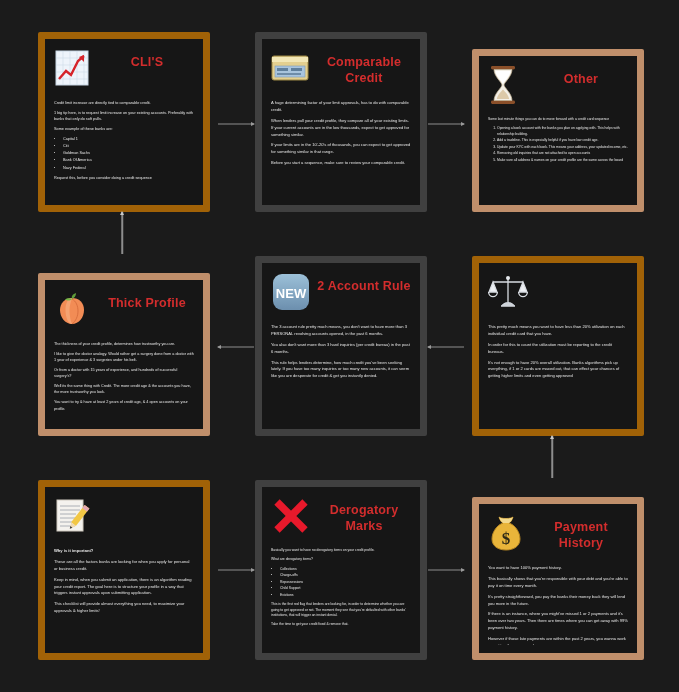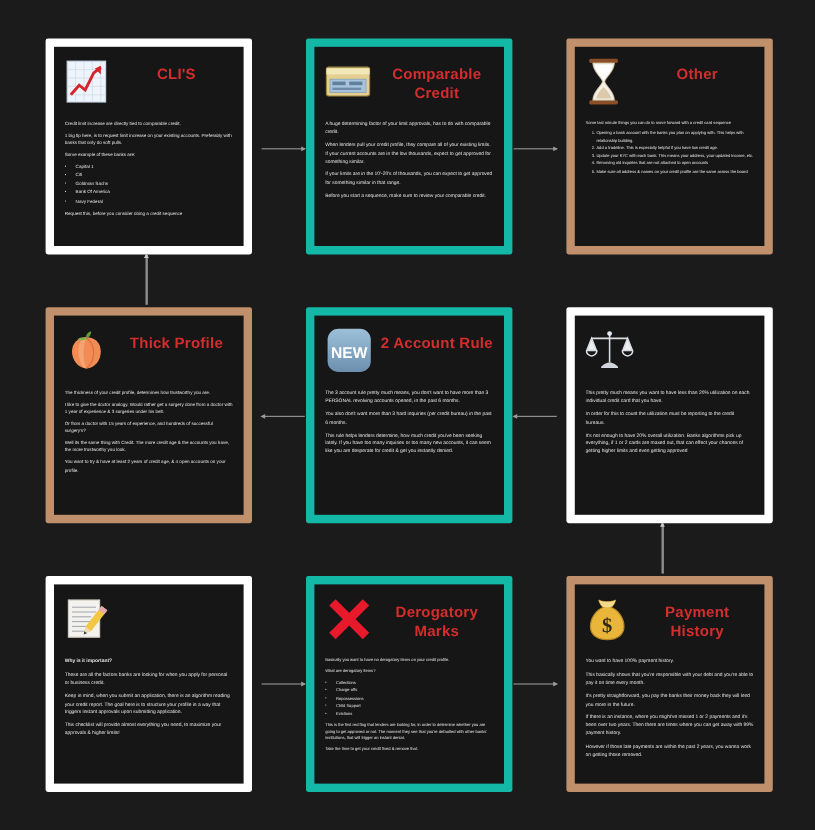--- a/index.html
+++ b/index.html
@@ -24,23 +24,23 @@
   }
 
   
   .card{
     position:relative;
     box-sizing:border-box;
     padding:7px;
     border-radius:2px;
     overflow:hidden;
   }
-  .card.blue{background:#ffffff;}
-  .card.pink{background:#14b8a6;}
-  .card.tan {background:#c08f6b;}
+  .card.blue{background:#a16207;}
+  .card.pink{background:#404040;}
+  .card.tan {background:#c08f6b;margin-top:17px;}
 
   .card-inner{
     box-sizing:border-box;
     width:100%;height:100%;
     background:#161616;
     padding:8px 9px 8px 9px;
     display:flex;
     flex-direction:column;
     overflow:hidden;
   }

